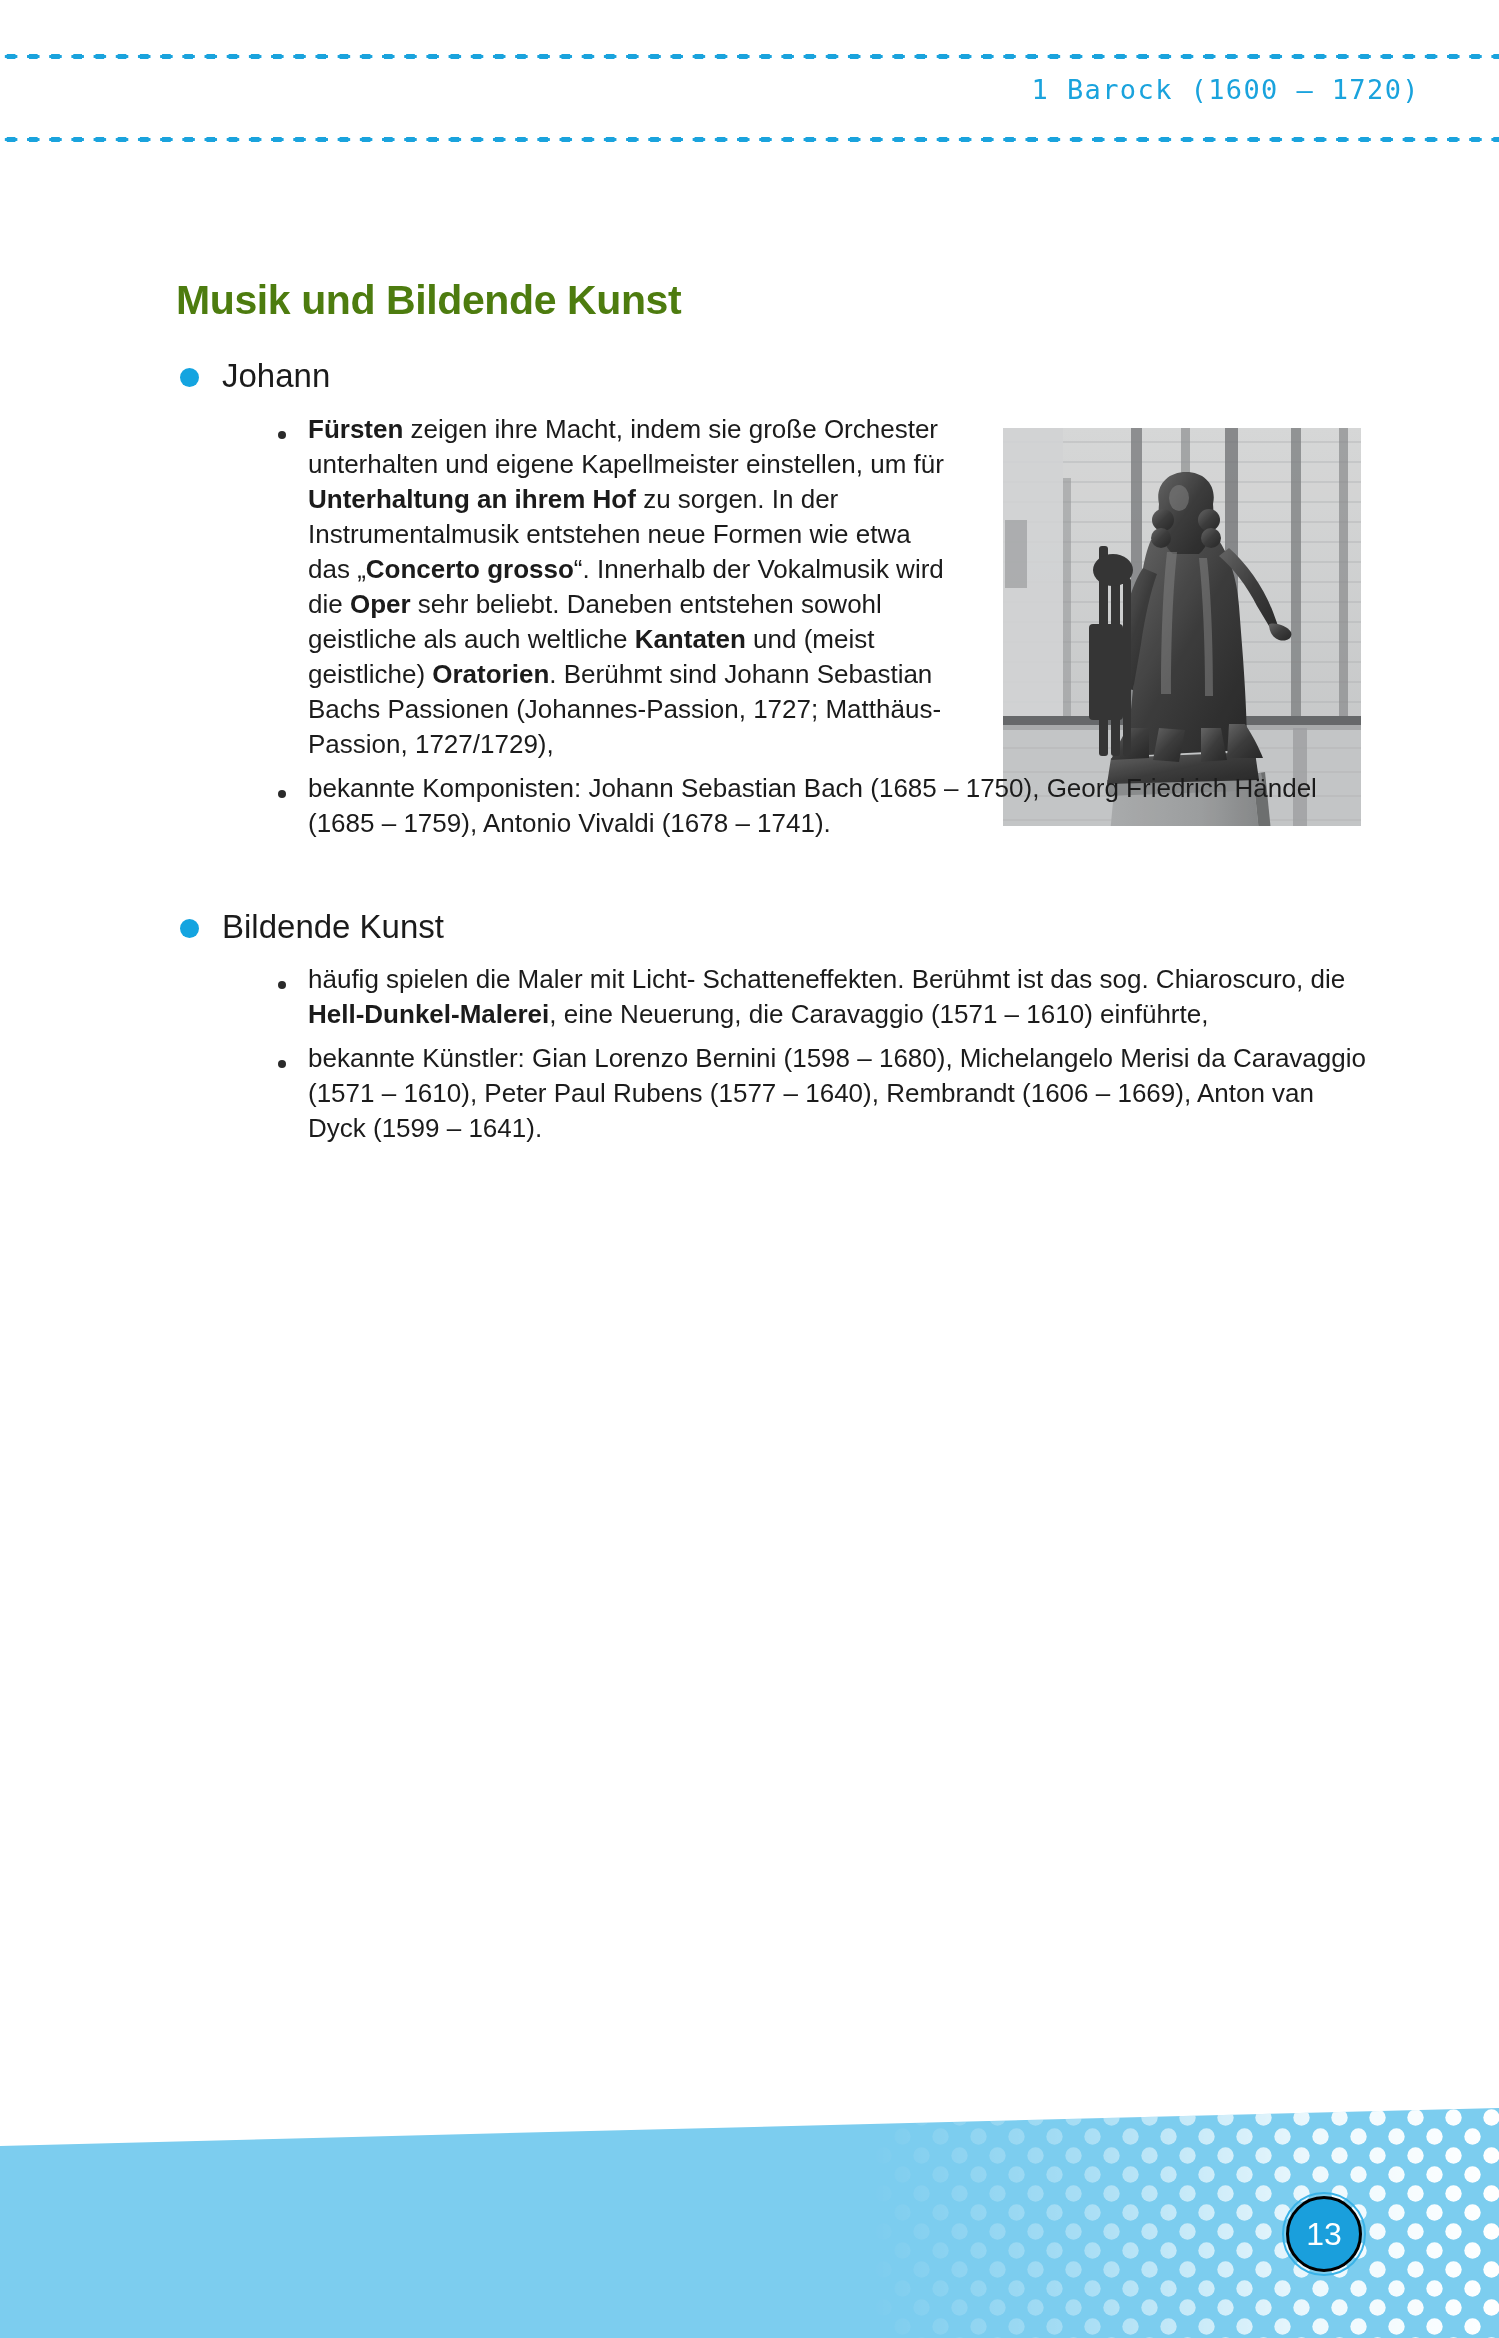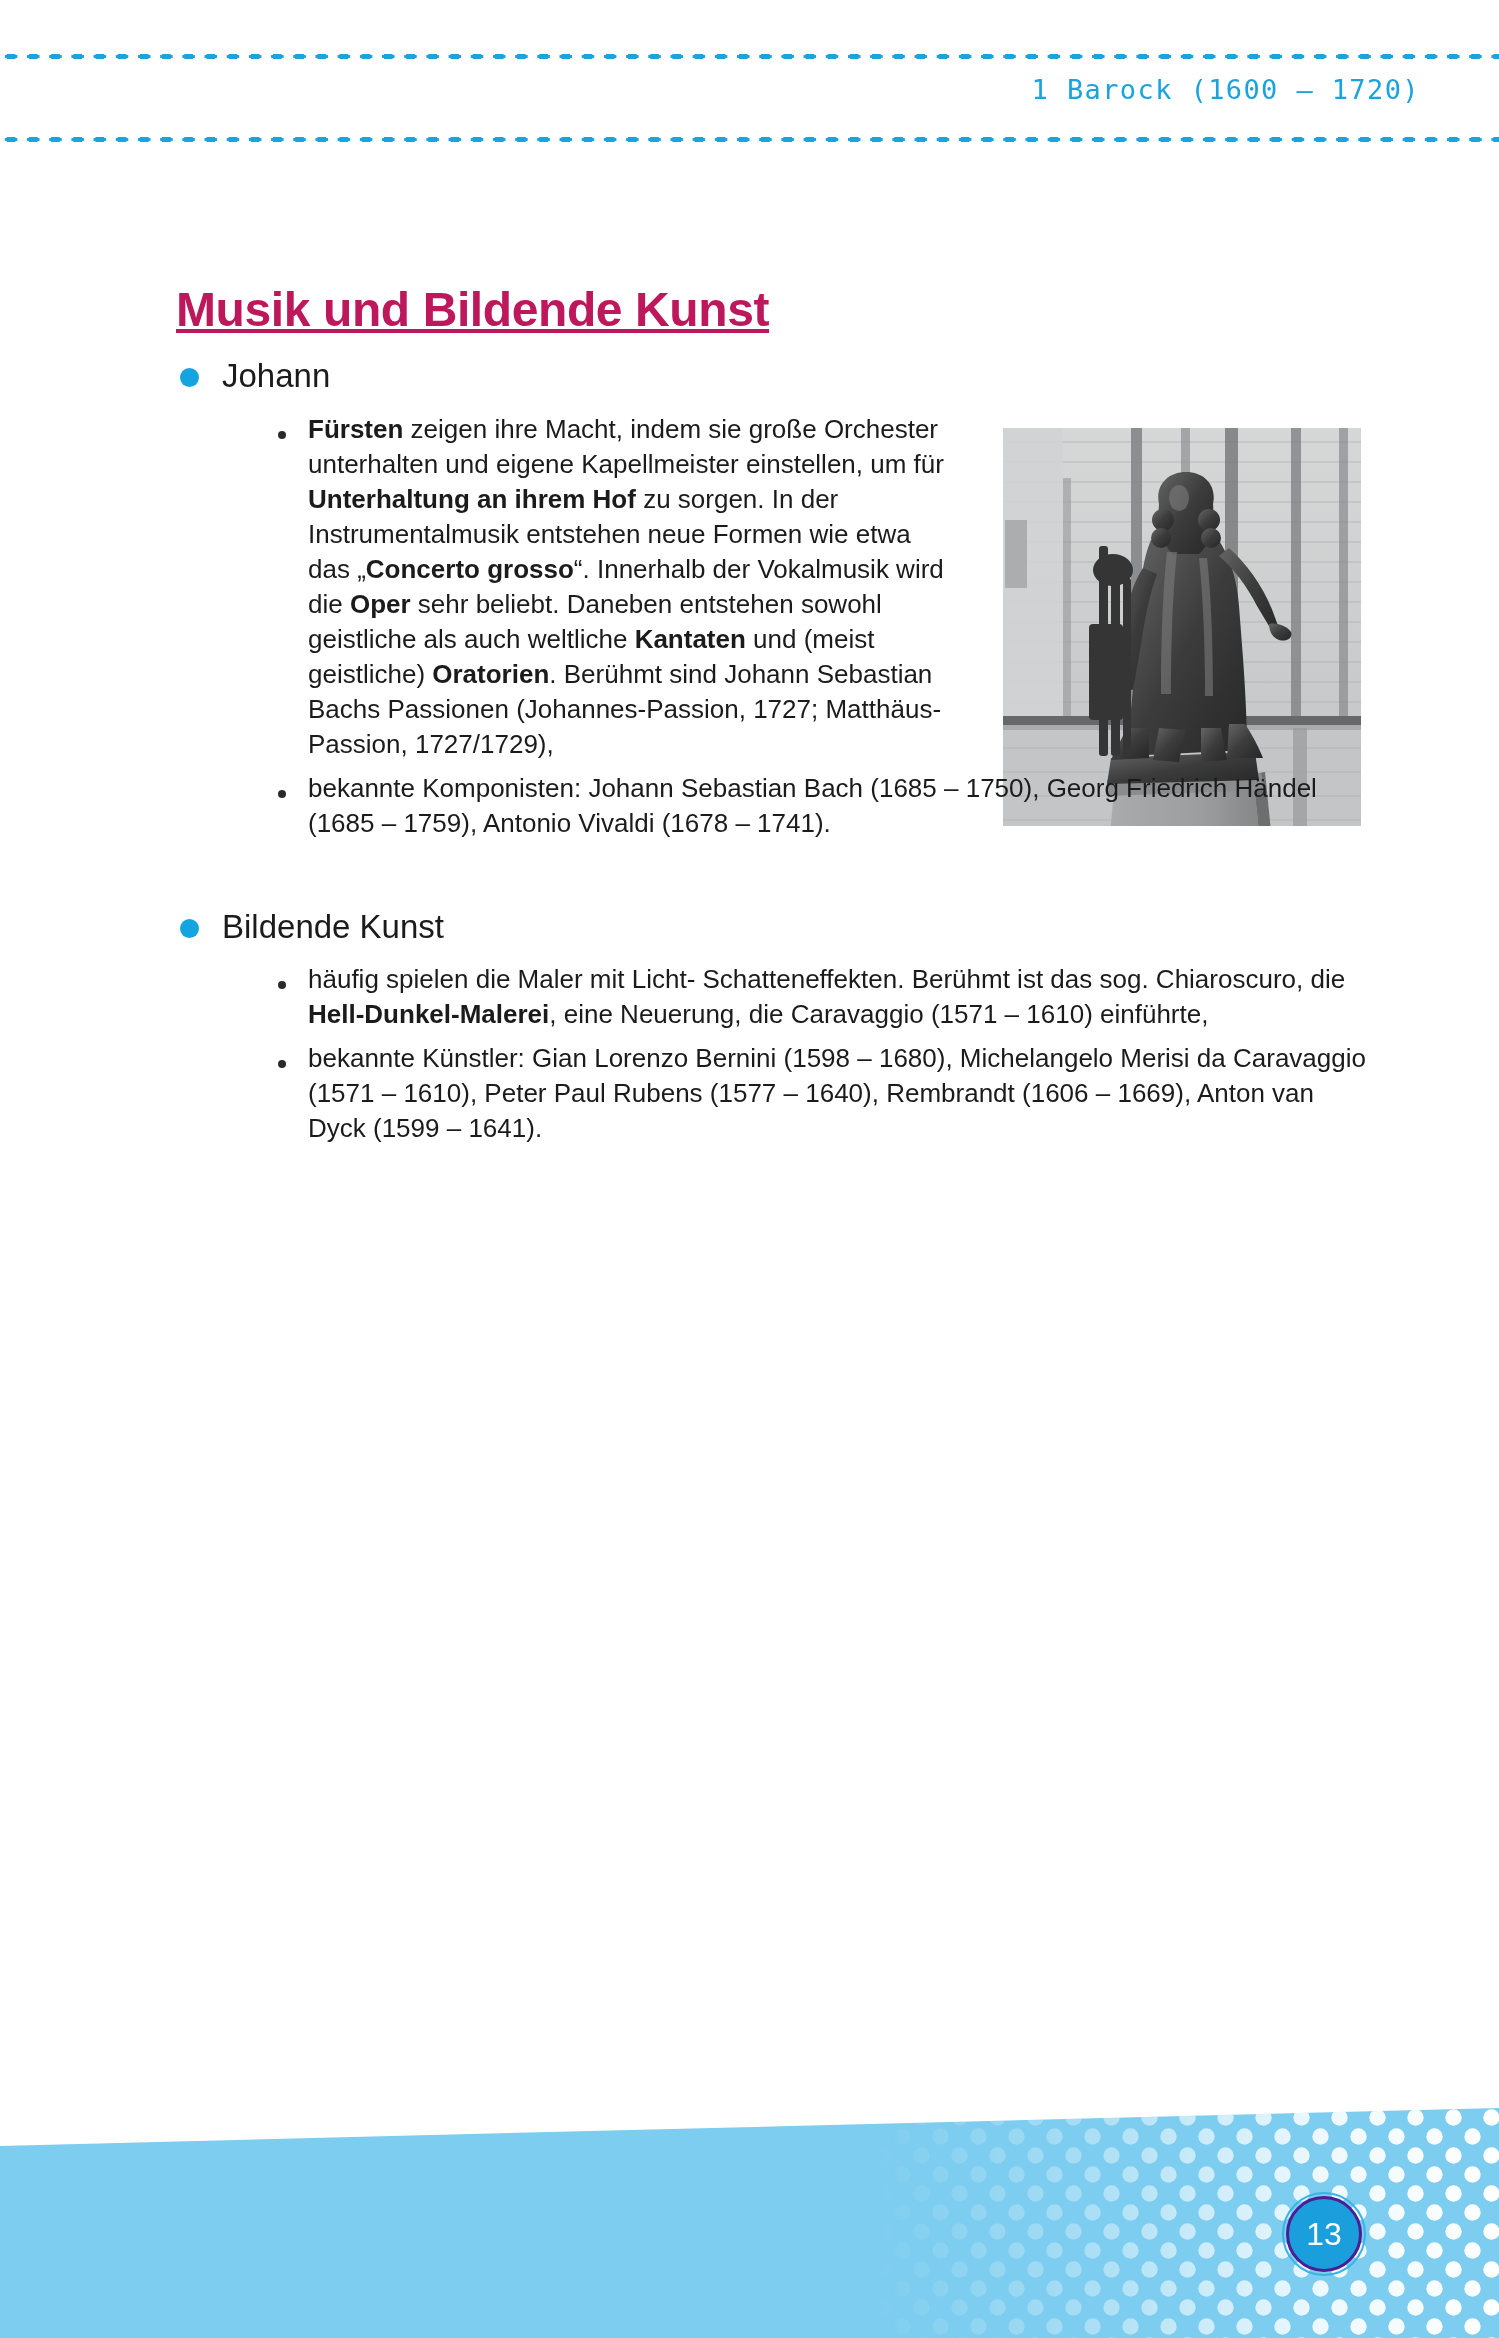--- a/index.html
+++ b/index.html
@@ -46,25 +46,24 @@
     letter-spacing: 1.4px;
     color: #1aa3dd;
     white-space: nowrap;
   }
 
   
   .page-title {
     position: absolute;
     left: 176px;
     top: 250px;
-    font-size: 48px;
+    font-size: 41px;
     font-weight: bold;
     letter-spacing: -0.4px;
-    color: #be185d;
-    text-decoration: underline;
+    color: #4d7c0f;
   }
 
   .content {
     position: absolute;
     left: 176px;
     top: 355px;
     width: 1190px;
   }
 
   
@@ -145,21 +144,21 @@
     width: 76px;
     height: 76px;
     border-radius: 50%;
     background: #1a9fdc;
     color: #ffffff;
     font-size: 32px;
     display: flex;
     align-items: center;
     justify-content: center;
     box-shadow: 0 0 0 4px rgba(255,255,255,0.0);
-    border: 3px solid #4c1d95;
+    border: 3px solid #000000;
     box-sizing: border-box;
   }
   .page-num::after {
     content: "";
     position: absolute;
     left: -7px; top: -7px; right: -7px; bottom: -7px;
     border-radius: 50%;
     border: 2px solid #3ab3e8;
   }
 </style>

